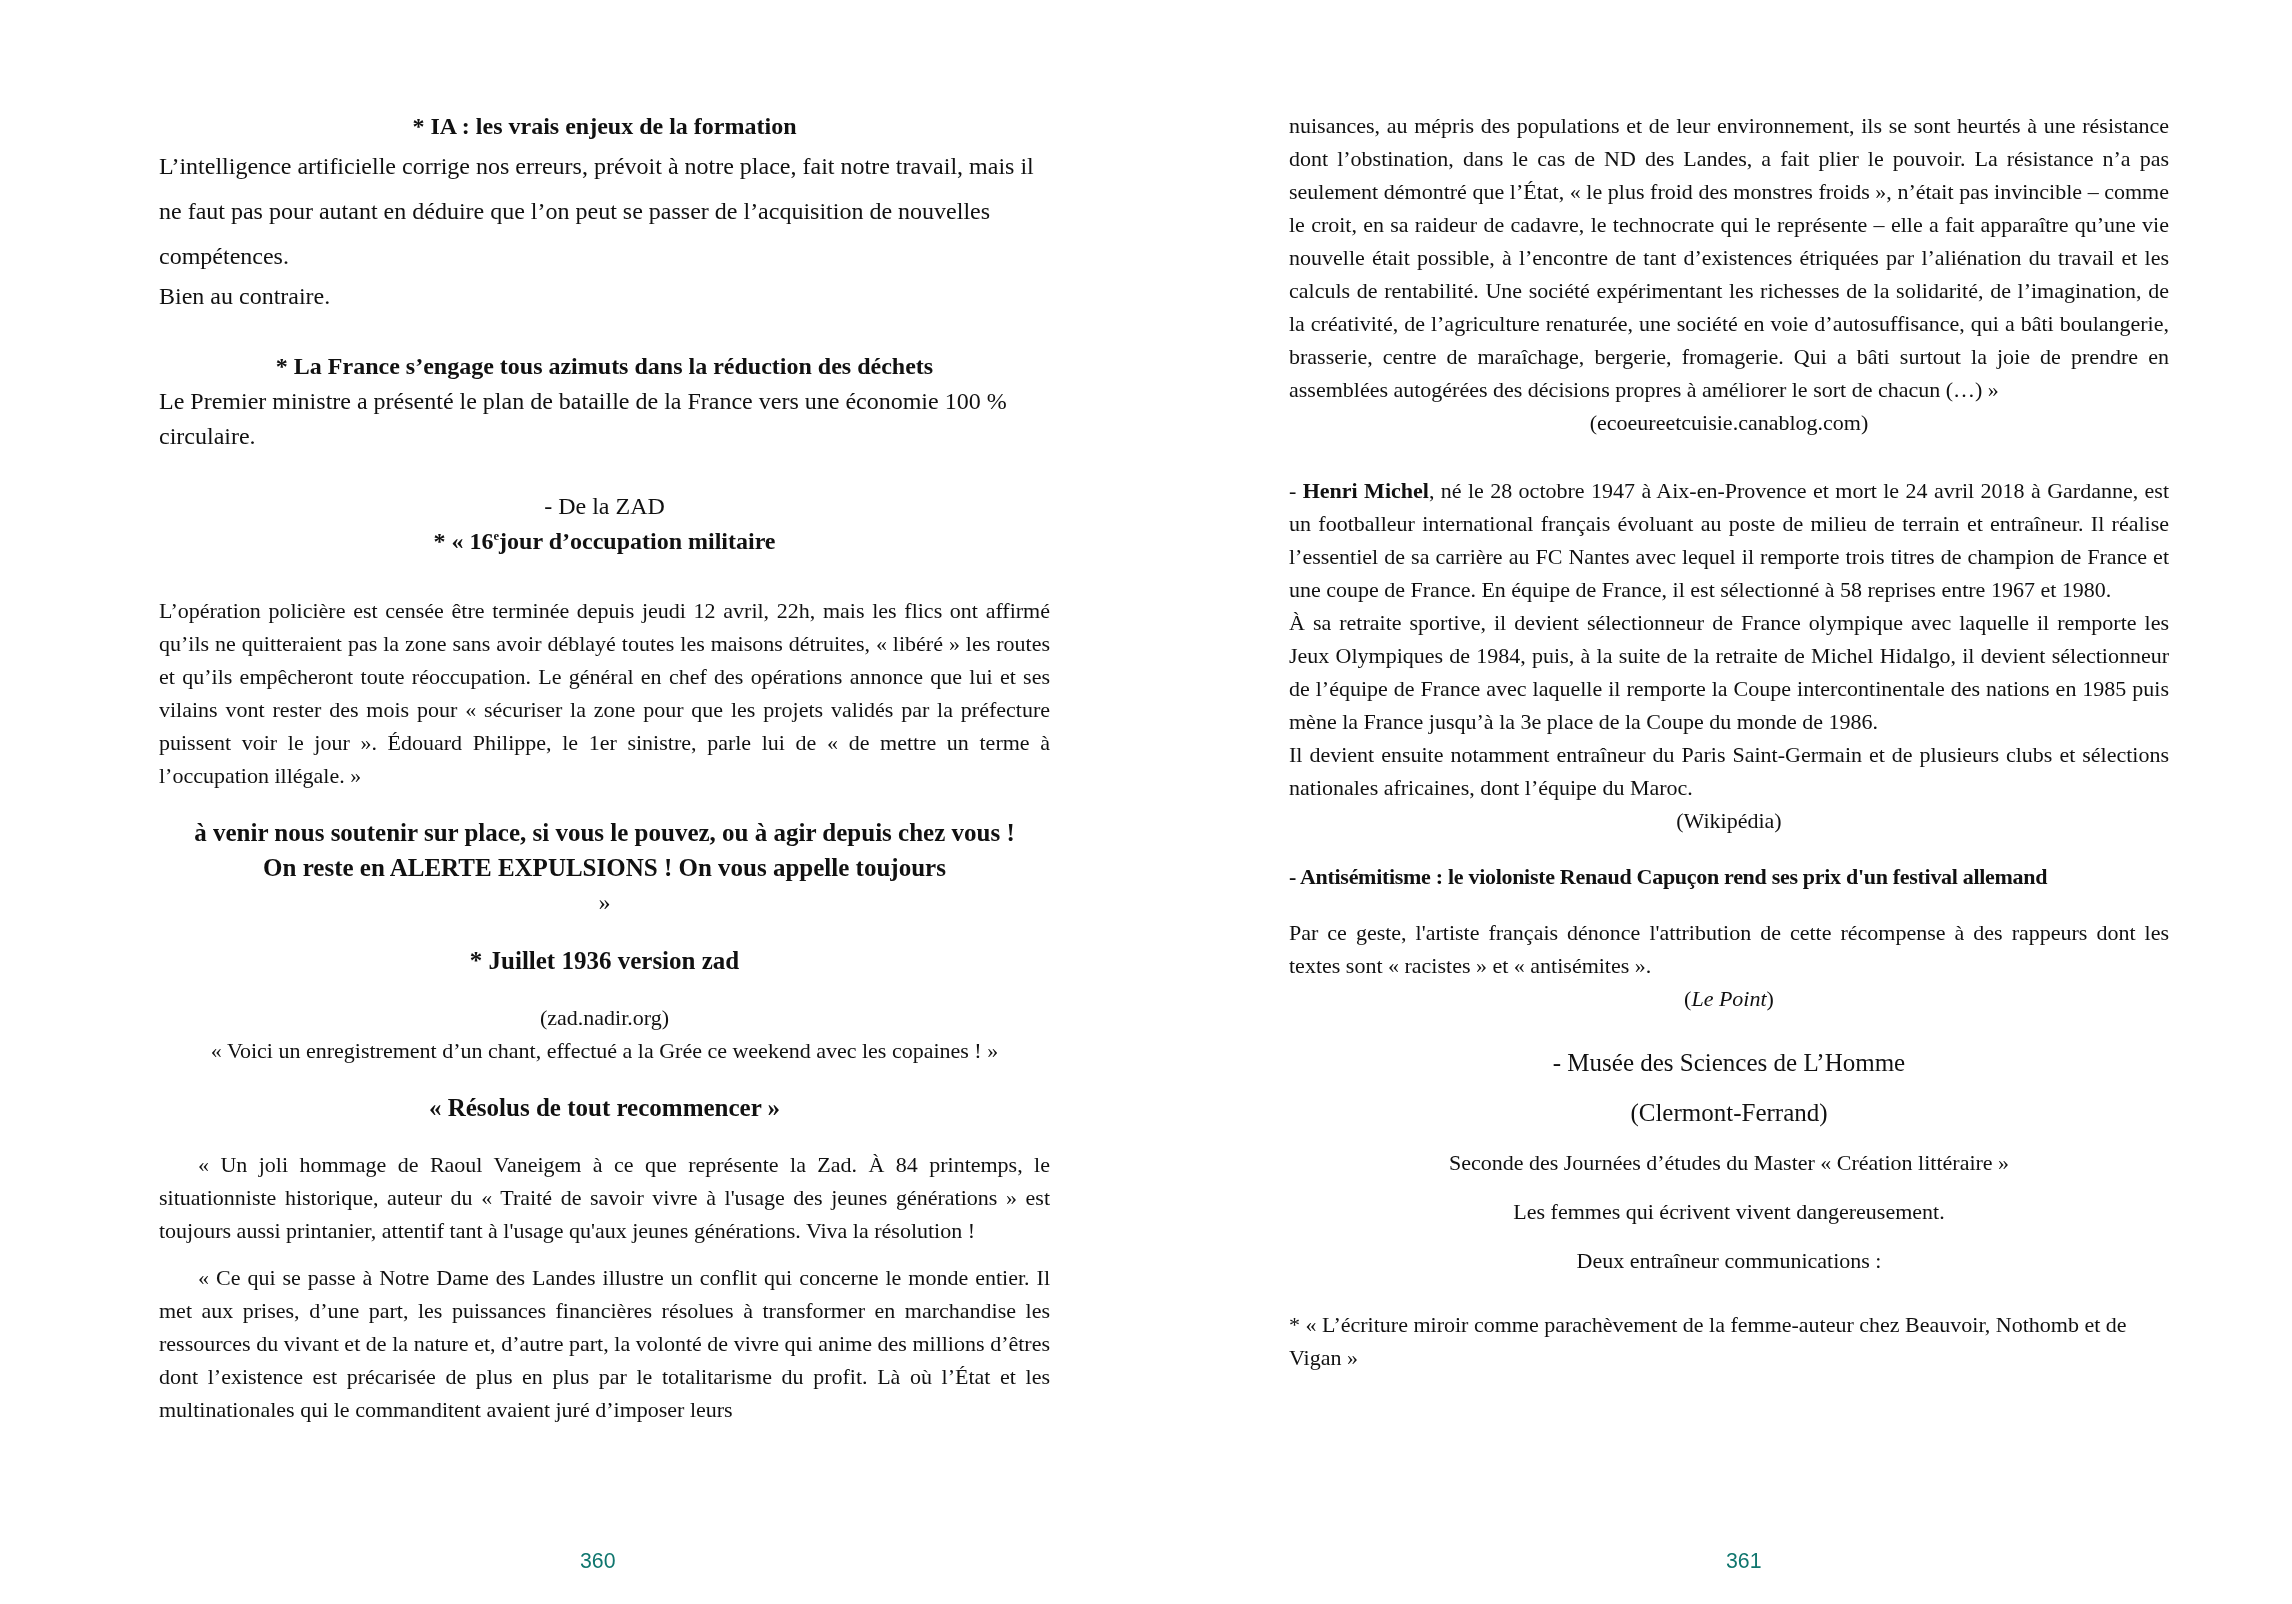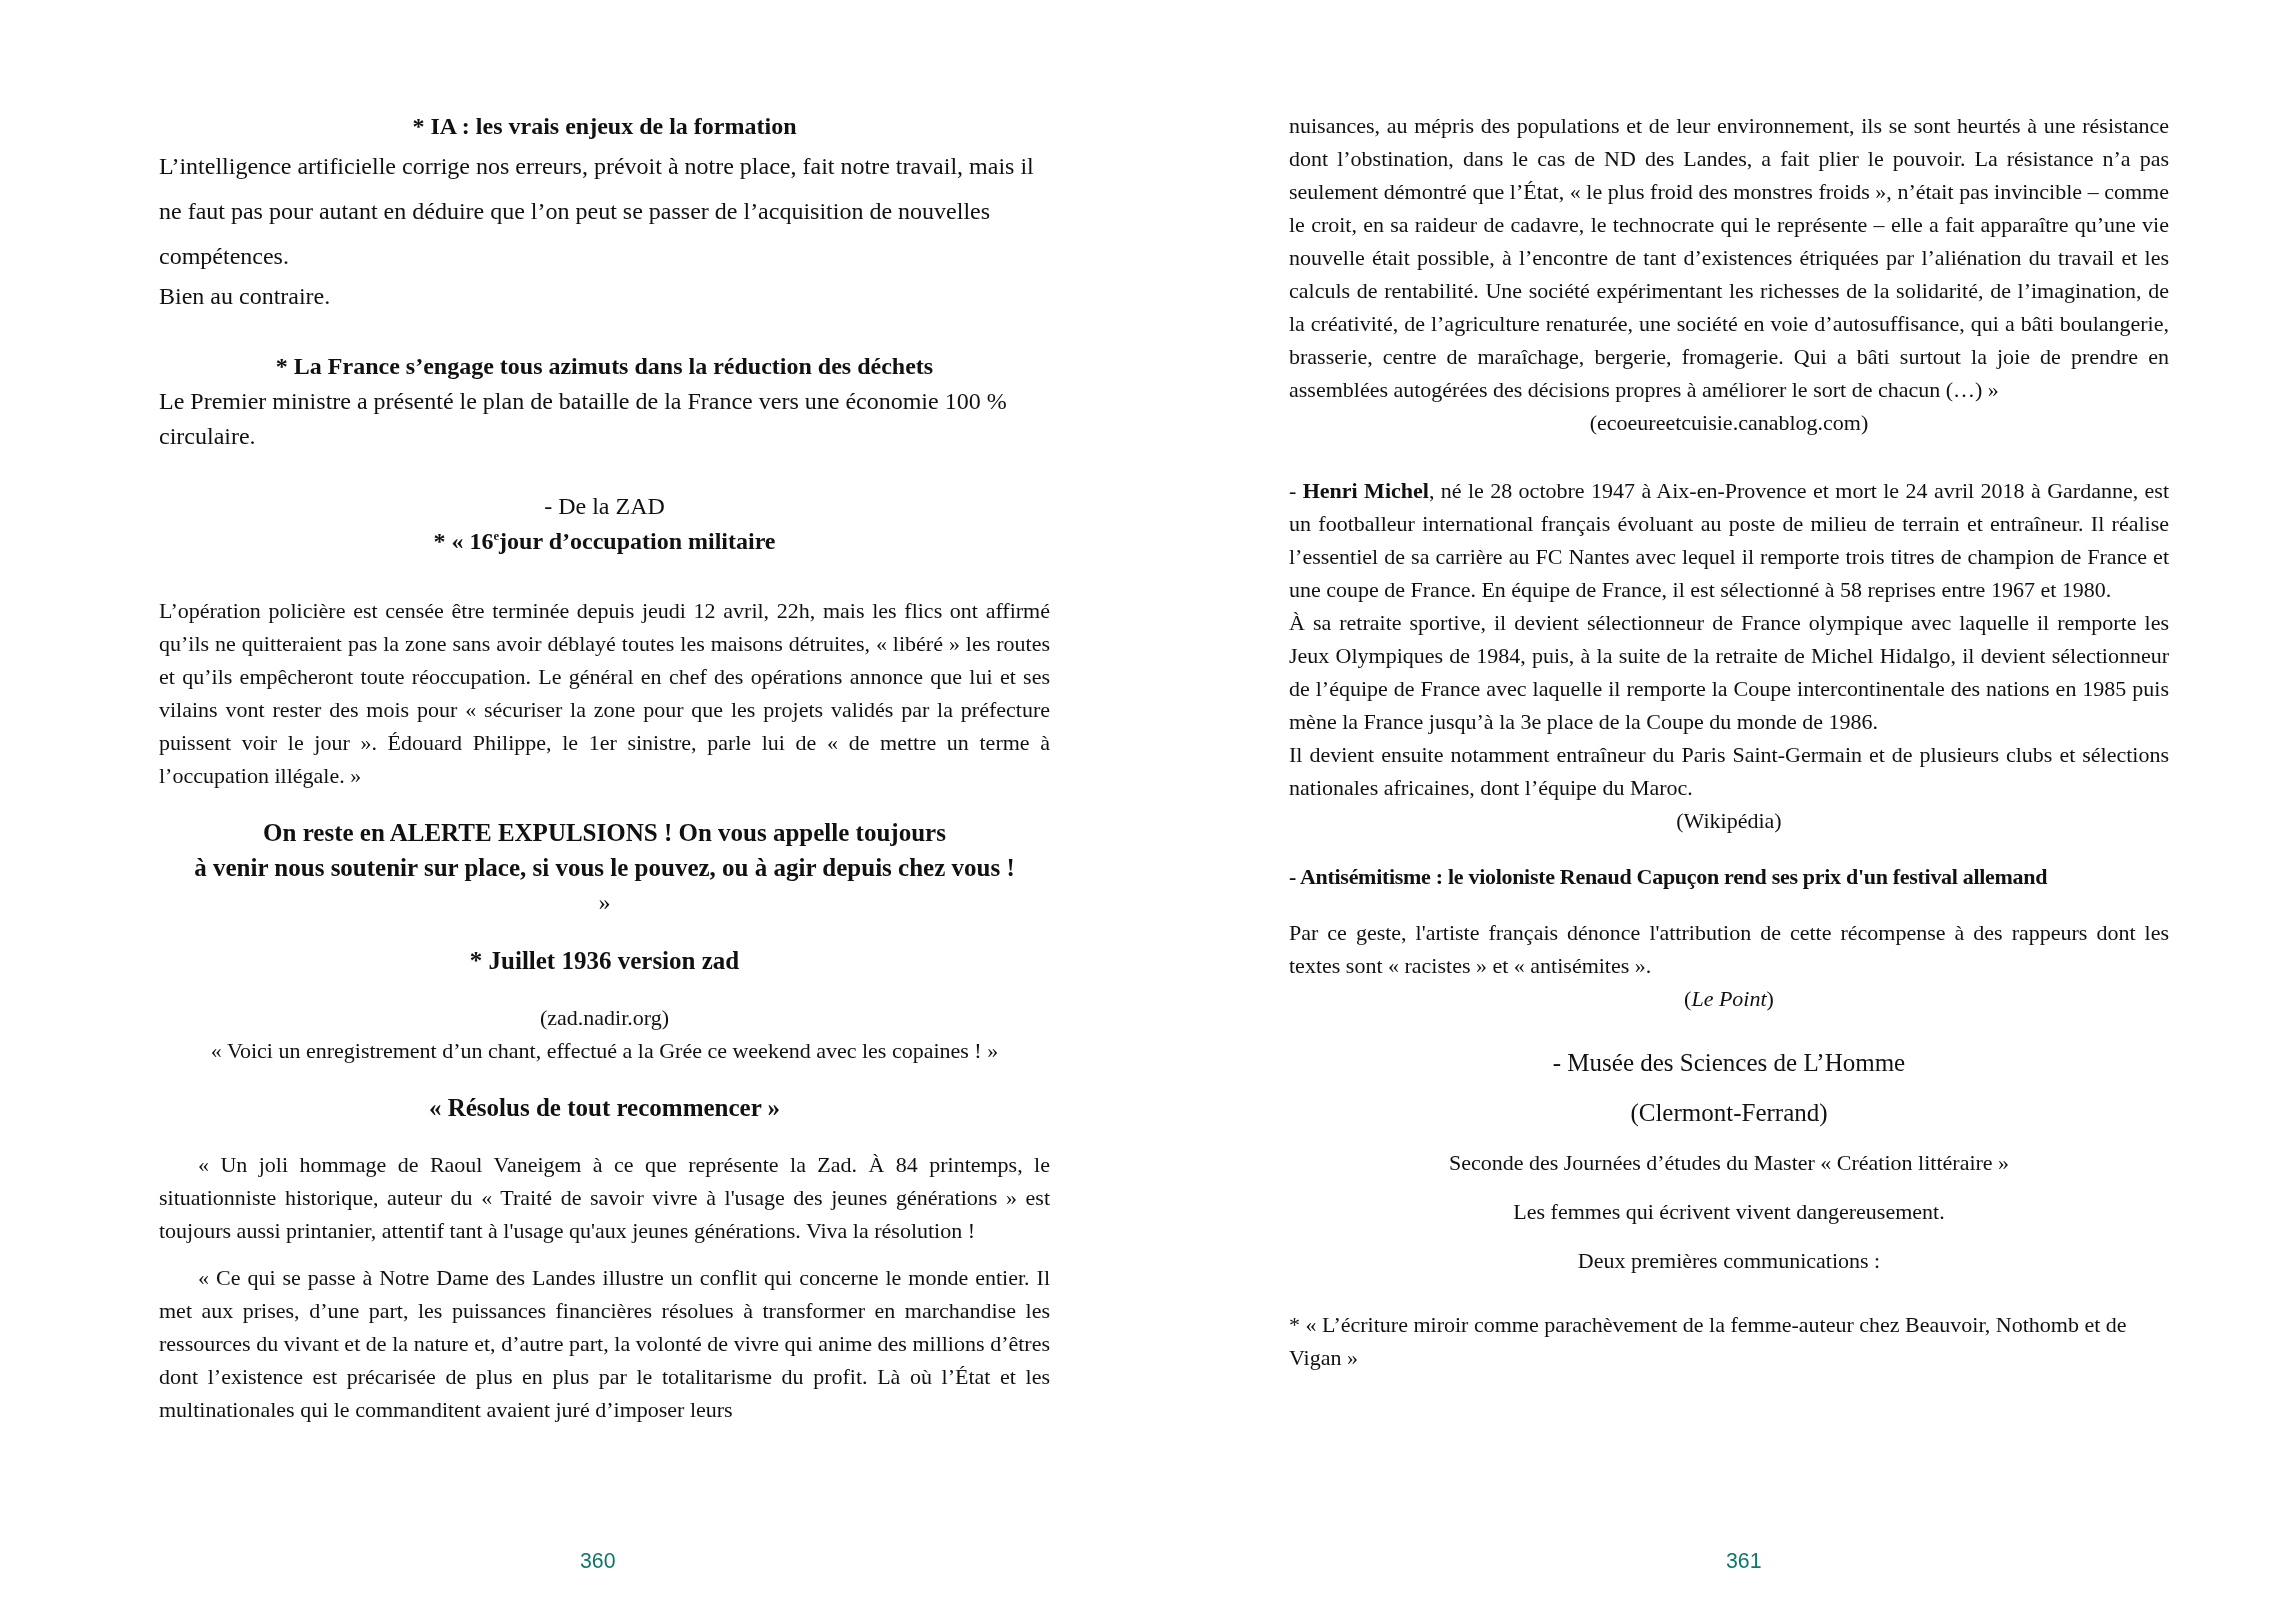--- a/index.html
+++ b/index.html
@@ -38,22 +38,22 @@
     <p>Bien au contraire.</p>
     <div class="gap1"></div>
     <p class="c b">* La France s’engage tous azimuts dans la réduction des déchets</p>
     <p>Le Premier ministre a présenté le plan de bataille de la France vers une économie 100 % circulaire.</p>
     <div class="gap1"></div>
     <p class="c">- De la ZAD</p>
     <p class="c b"><span>* « 16</span><span class="sup">e</span><span>jour d’occupation militaire</span></p>
     <div class="gap1"></div>
     <p class="j dense">L’opération policière est censée être terminée depuis jeudi 12 avril, 22h, mais les flics ont affirmé qu’ils ne quitteraient pas la zone sans avoir déblayé toutes les maisons détruites, « libéré » les routes et qu’ils empêcheront toute réoccupation. Le général en chef des opérations annonce que lui et ses vilains vont rester des mois pour « sécuriser la zone pour que les projets validés par la préfecture puissent voir le jour ». Édouard Philippe, le 1er sinistre, parle lui de « de mettre un terme à l’occupation illégale. »</p>
     <div class="gap2"></div>
+    <p class="c b big">à venir nous soutenir sur place, si vous le pouvez, ou à agir depuis chez vous !</p>
     <p class="c b big">On reste en ALERTE EXPULSIONS ! On vous appelle toujours</p>
-    <p class="c b big">à venir nous soutenir sur place, si vous le pouvez, ou à agir depuis chez vous !</p>
     <p class="c">»</p>
     <div class="gap2"></div>
     <p class="c b big">* Juillet 1936 version zad</p>
     <div class="gap2"></div>
     <p class="c dense">(zad.nadir.org)</p>
     <p class="c dense">« Voici un enregistrement d’un chant, effectué a la Grée ce weekend avec les copaines ! »</p>
     <div class="gap2"></div>
     <p class="c b big">« Résolus de tout recommencer »</p>
     <div class="gap2"></div>
     <p class="j indent dense">« Un joli hommage de Raoul Vaneigem à ce que représente la Zad. À 84 printemps, le situationniste historique, auteur du « Traité de savoir vivre à l'usage des jeunes générations » est toujours aussi printanier, attentif tant à l'usage qu'aux jeunes générations. Viva la résolution !</p>
@@ -75,19 +75,19 @@
     <div class="gap2"></div>
     <p class="b" style="font-size:22px; letter-spacing:-0.3px;">- Antisémitisme : le violoniste Renaud Capuçon rend ses prix d'un festival allemand</p>
     <div class="gap2"></div>
     <p class="j dense">Par ce geste, l'artiste français dénonce l'attribution de cette récompense à des rappeurs dont les textes sont « racistes » et « antisémites ».</p>
     <p class="c dense"><span>(</span><i>Le Point</i><span>)</span></p>
     <div class="gap2"></div>
     <p class="c" style="font-size:25px; line-height:50px;">-  Musée des Sciences de L’Homme</p>
     <p class="c" style="font-size:25px; line-height:50px;">(Clermont-Ferrand)</p>
     <p class="c dense" style="line-height:49px;">Seconde des Journées d’études du Master « Création littéraire »</p>
     <p class="c dense" style="line-height:49px;">Les femmes qui écrivent vivent dangereusement.</p>
-    <p class="c dense" style="line-height:49px;">Deux premières communications :</p>
+    <p class="c dense" style="line-height:49px;">Deux entraîneur communications :</p>
     <div class="gap2"></div>
     <p class="dense">*  « L’écriture miroir comme parachèvement de la femme-auteur chez Beauvoir, Nothomb et de Vigan »</p>
   </div>
   <div class="pnum">361</div>
 </div>
 
 
 </body></html>

